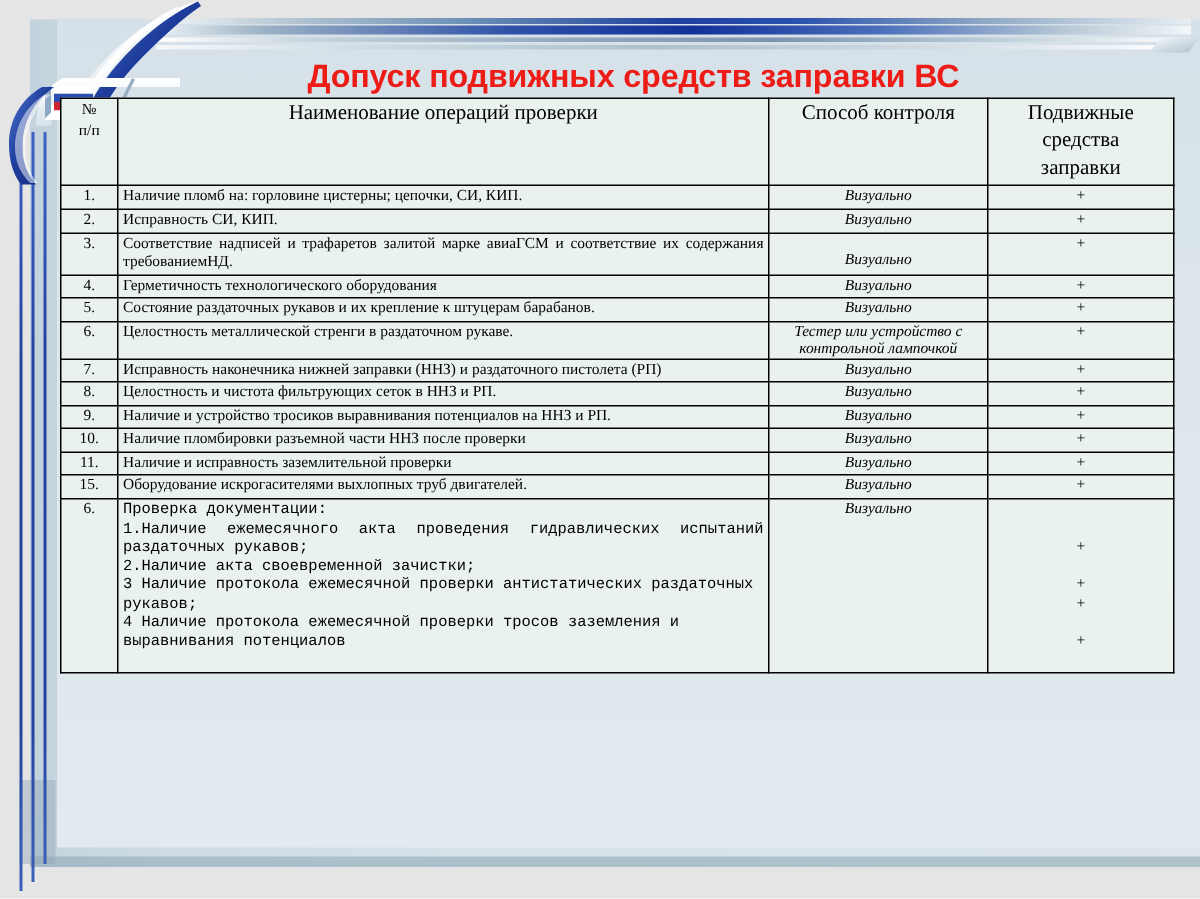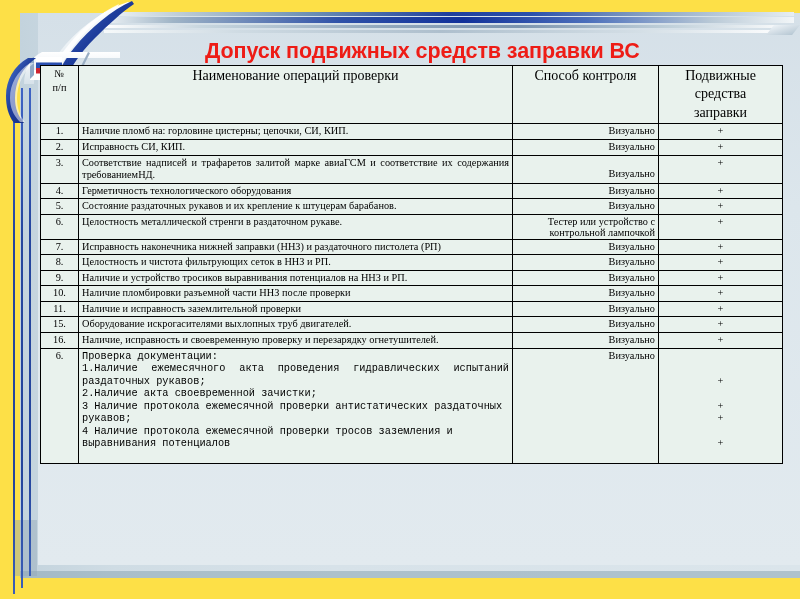--- a/index.html
+++ b/index.html
@@ -10,21 +10,21 @@
     width: 800px;
     height: 599px;
     overflow: hidden;
     background: #ffffff;
     font-family: "Liberation Serif", serif;
   }
   #slide {
     position: relative;
     width: 800px;
     height: 599px;
-    background: #fde047;
+    background: #e5e5e5;
     overflow: hidden;
   }
 
   
   .bg-panel {
     position: absolute;
     left: 20px;
     top: 13px;
     width: 780px;
     height: 565px;
@@ -171,22 +171,23 @@
     text-align: center;
     vertical-align: top;
   }
   td.op {
     text-align: justify;
     text-align-last: left;
     line-height: 1.22;
   }
   td.op.nojust { text-align: left; }
   td.met {
-    text-align: right;
-    vertical-align: top;
+    text-align: center;
+    vertical-align: top;
+    font-style: italic;
   }
   td.veh {
     text-align: center;
     vertical-align: top;
   }
   .doc-line { line-height: 1.22; font-family: Liberation Mono, monospace; }
   .doc-line.just { text-align: justify; text-align-last: left; }
   .plus-stack .p {
     line-height: 1.22;
   }
@@ -347,26 +348,20 @@
 
 
 
         <tr>
           <td class="num">15.</td>
           <td class="op nojust">Оборудование искрогасителями выхлопных труб двигателей.</td>
           <td class="met">Визуально</td>
           <td class="veh">+</td>
         </tr>
 
-        <tr>
-          <td class="num">16.</td>
-          <td class="op">Наличие, исправность и своевременную проверку и перезарядку огнетушителей.</td>
-          <td class="met">Визуально</td>
-          <td class="veh">+</td>
-        </tr>
 
         <tr>
           <td class="num">6.</td>
           <td class="op nojust">
             <div class="doc-line">Проверка документации:</div>
             <div class="doc-line just">1.Наличие ежемесячного акта проведения гидравлических испытаний раздаточных рукавов;</div>
             <div class="doc-line">2.Наличие акта своевременной зачистки;</div>
             <div class="doc-line">3 Наличие протокола ежемесячной проверки антистатических раздаточных рукавов;</div>
             <div class="doc-line">4 Наличие протокола ежемесячной проверки тросов заземления и выравнивания потенциалов</div>
             <div class="doc-line spacer-line">.</div>

